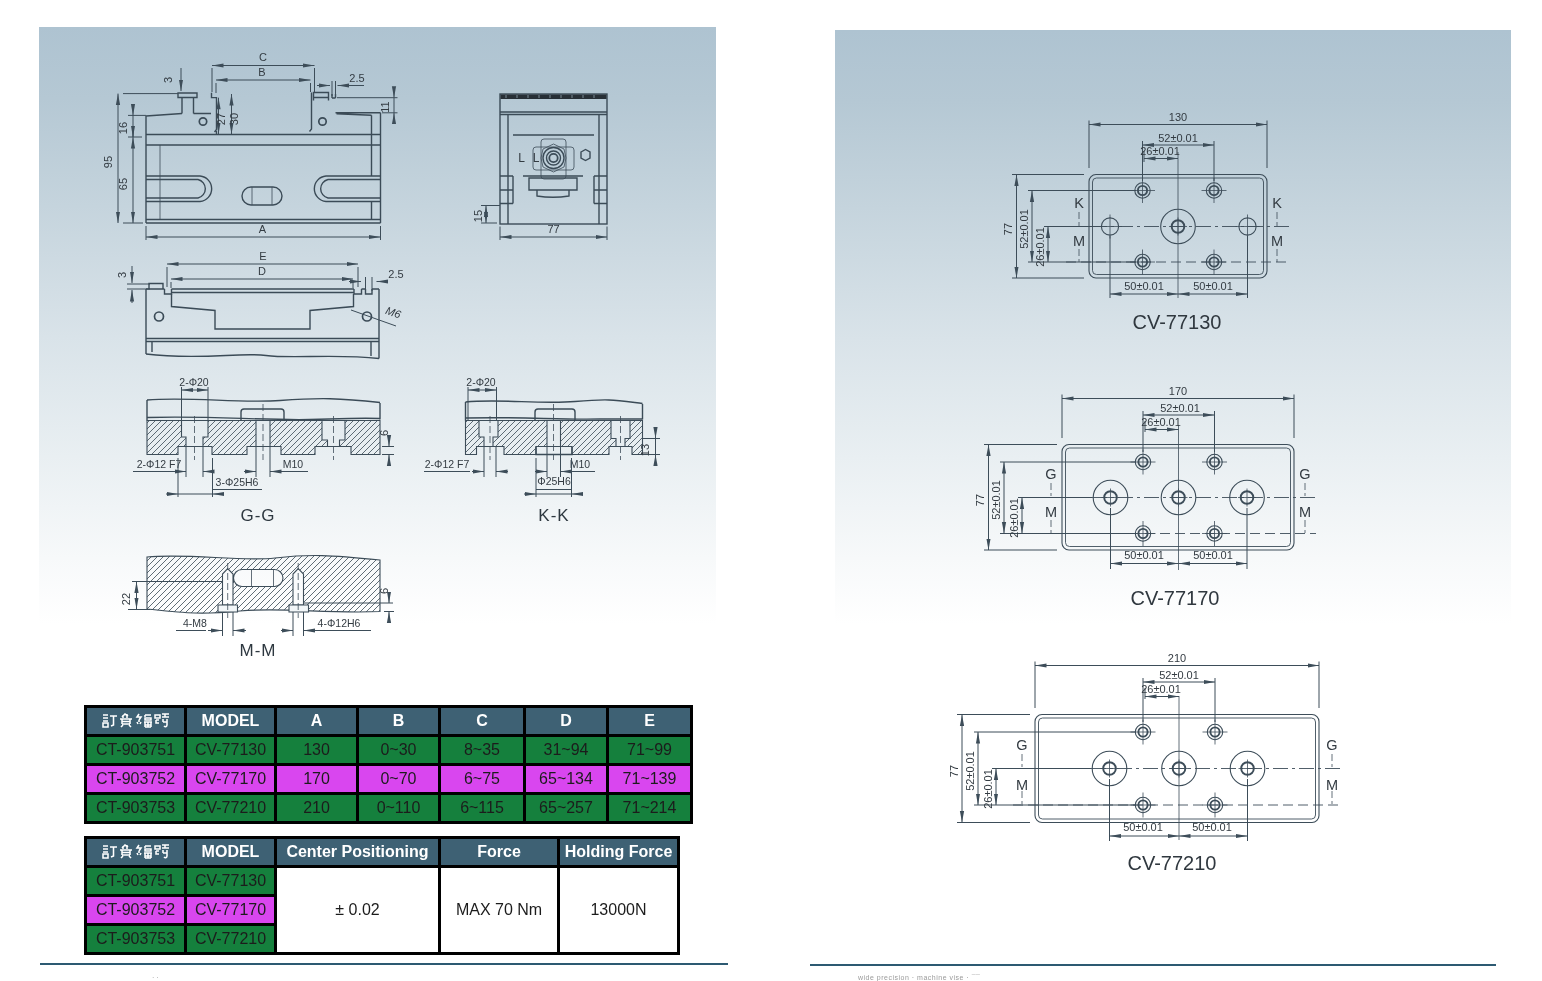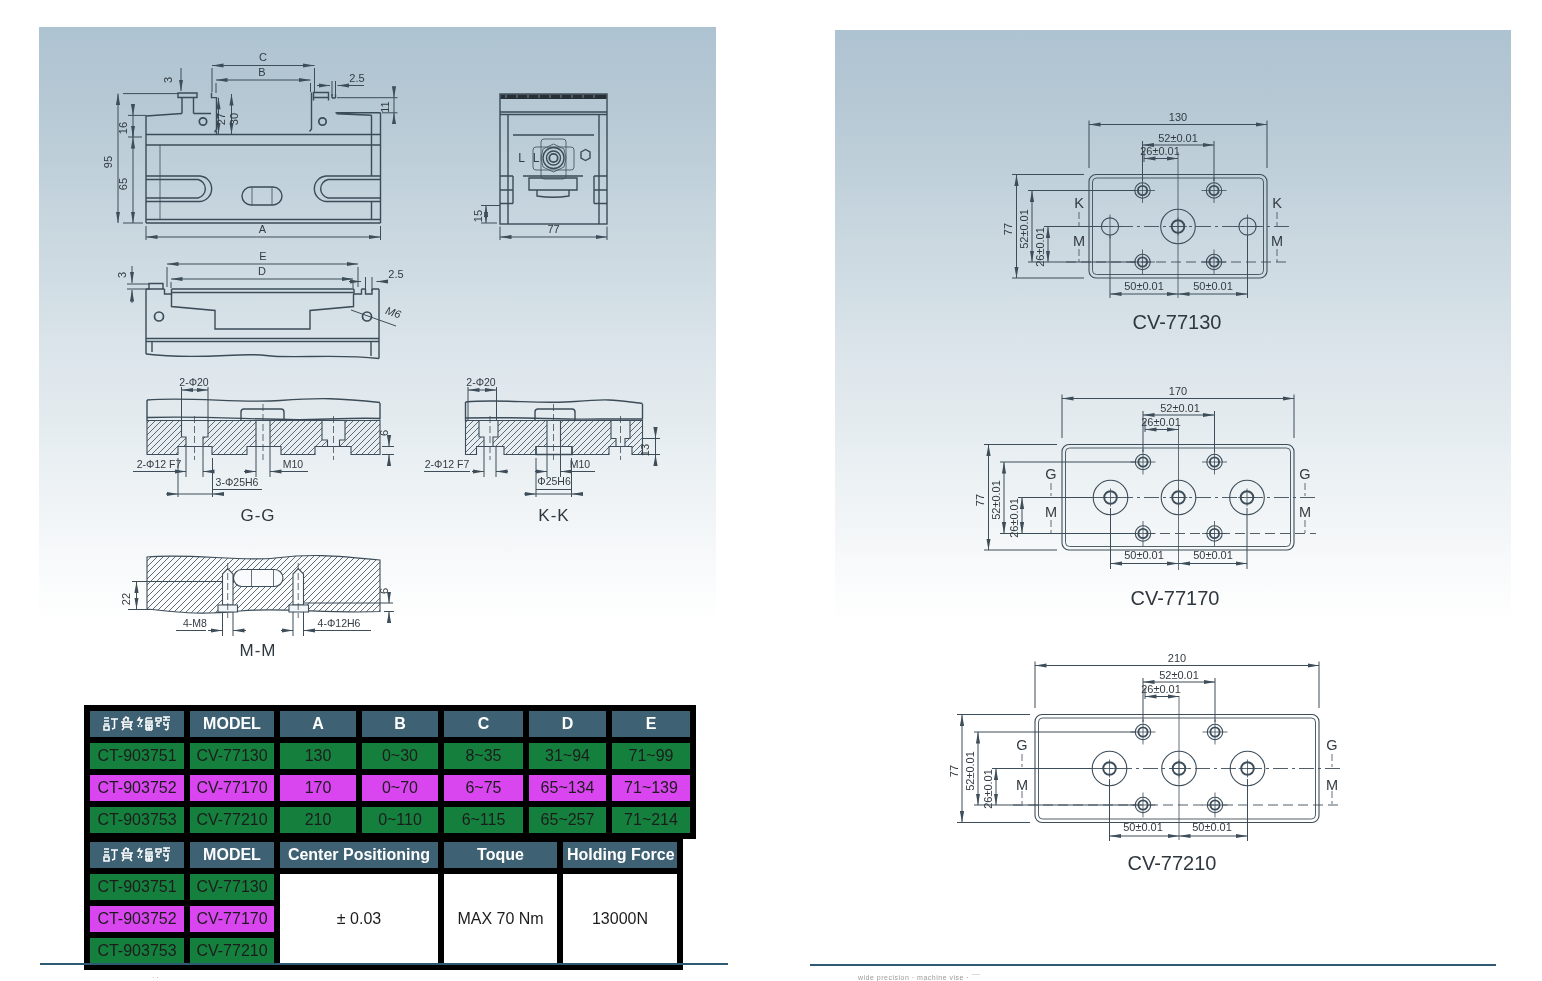--- a/index.html
+++ b/index.html
@@ -1,19 +1,19 @@
 <!DOCTYPE html>
 <html><head><meta charset="utf-8">
 <style>
 html,body{margin:0;padding:0;width:1542px;height:981px;background:#fff;overflow:hidden}
 body{font-family:"Liberation Sans",sans-serif;position:relative;opacity:.999}
 .panel{position:absolute;background:linear-gradient(180deg,#aec3d1 0%,#b5c8d4 12%,#c5d4dd 30%,#d9e3e9 52%,#e9eff2 72%,#f7f9fa 89%,#ffffff 100%)}
 #art{position:absolute;left:0;top:0}
 .tbl{position:absolute;border-collapse:collapse;table-layout:fixed;font-size:16px;color:#1c1c1c}
-.tbl td,.tbl th{border:6px solid #000000;text-align:center;padding:4px;overflow:hidden;white-space:nowrap}
+.tbl td,.tbl th{border:3px solid #000000;text-align:center;padding:4px;overflow:hidden;white-space:nowrap}
 .tbl th{background:#3e6174;color:#fff;font-weight:bold}
 .g td{background:#15803d}
 .w td{background:#d946ef}
 .mg{background:#ffffff !important}
 </style></head>
 <body>
 <div class="panel" style="left:39px;top:27px;width:677px;height:597px"></div>
 <div class="panel" style="left:835px;top:30px;width:676px;height:594px"></div>
 
 <table class="tbl" style="left:84px;top:705px;width:606px;border:2px solid #111">
@@ -85,27 +85,27 @@
         <th><svg width="70" height="15" viewBox="0 0 70 15" style="vertical-align:-2px">
             <g stroke="#fff" stroke-width="1.55" fill="none">
 <path d="M2,2 H7 M2,5 H7 M2,8 H7 M2,10 H7 V14 H2 Z M9,3 H16 M12.5,3 V12 L10,13"></path>
 <path d="M21,4 L24,1 L27,3 M22,2 V5 M26,1 V5 M19,6 H31 M21,6 V11 M29,6 V11 M21,8.5 H29 M21,11 H29 M22,12 L20,14 M28,12 L30,14"></path>
 <path d="M38,1 L36,4 H40 L38,7 M36,9 L37,11 M40,9 L39,11 M38,7 V9 M44,2 H50 M44,2 V4 M44,5 H50 V7 H44 Z M43,9 H51 M44,9 V14 M47,9 V14 M50,9 V14 M44,12 H50 M44,14 H50"></path>
 <path d="M54,2 H59 V5 H54 Z M61,1 H68 M64,1 V4 M61,4 H68 M62,6 V9 M62,9 H66 M66,6 V12 C66,14 64,14 63,13 M55,7 H58 M55,7 V10 H58"></path>
 </g>
           </svg></th>
         <th>MODEL</th>
         <th>Center Positioning</th>
-        <th>Toque</th>
+        <th>Force</th>
         <th>Holding Force</th>
       </tr>
 <tr class="g" style="height:28px">
         <td>CT-903751</td>
         <td>CV-77130</td>
-        <td rowspan="3" class="mg">± 0.03</td>
+        <td rowspan="3" class="mg">± 0.02</td>
         <td rowspan="3" class="mg">MAX 70 Nm</td>
         <td rowspan="3" class="mg">13000N</td>
       </tr>
 <tr class="w" style="height:29px">
         <td>CT-903752</td>
         <td>CV-77170</td>
       </tr>
 <tr class="g" style="height:28px">
         <td>CT-903753</td>
         <td>CV-77210</td>

